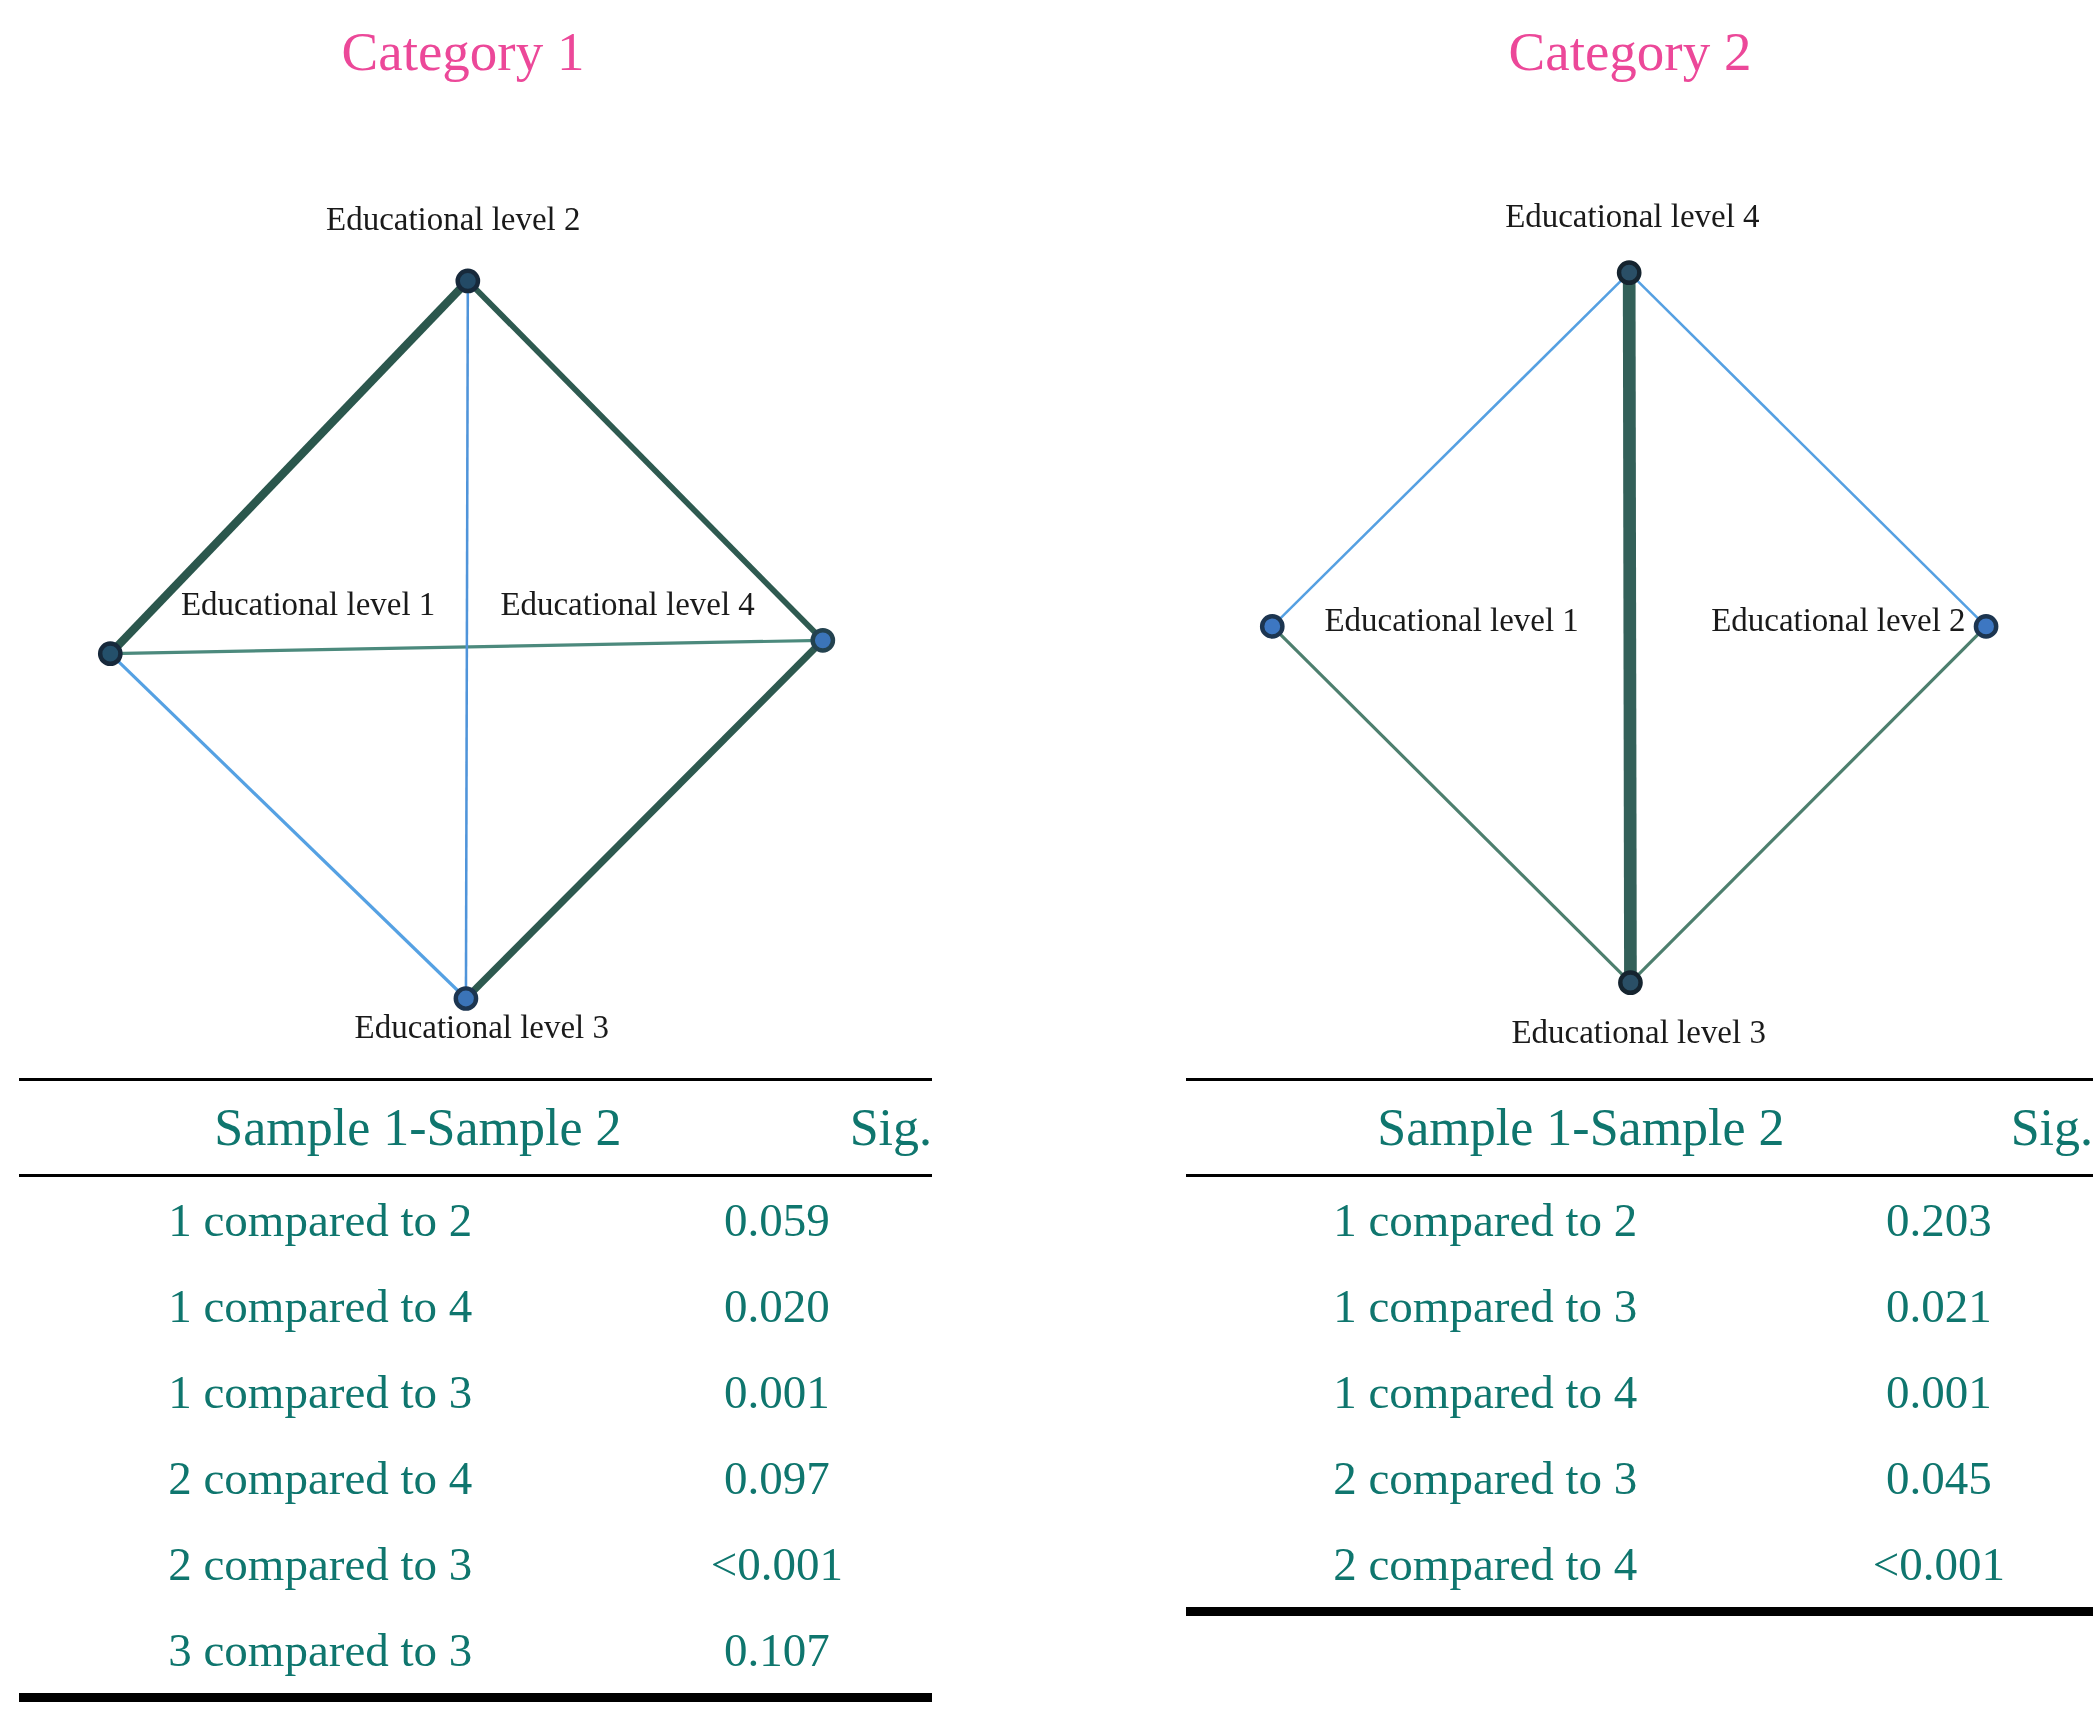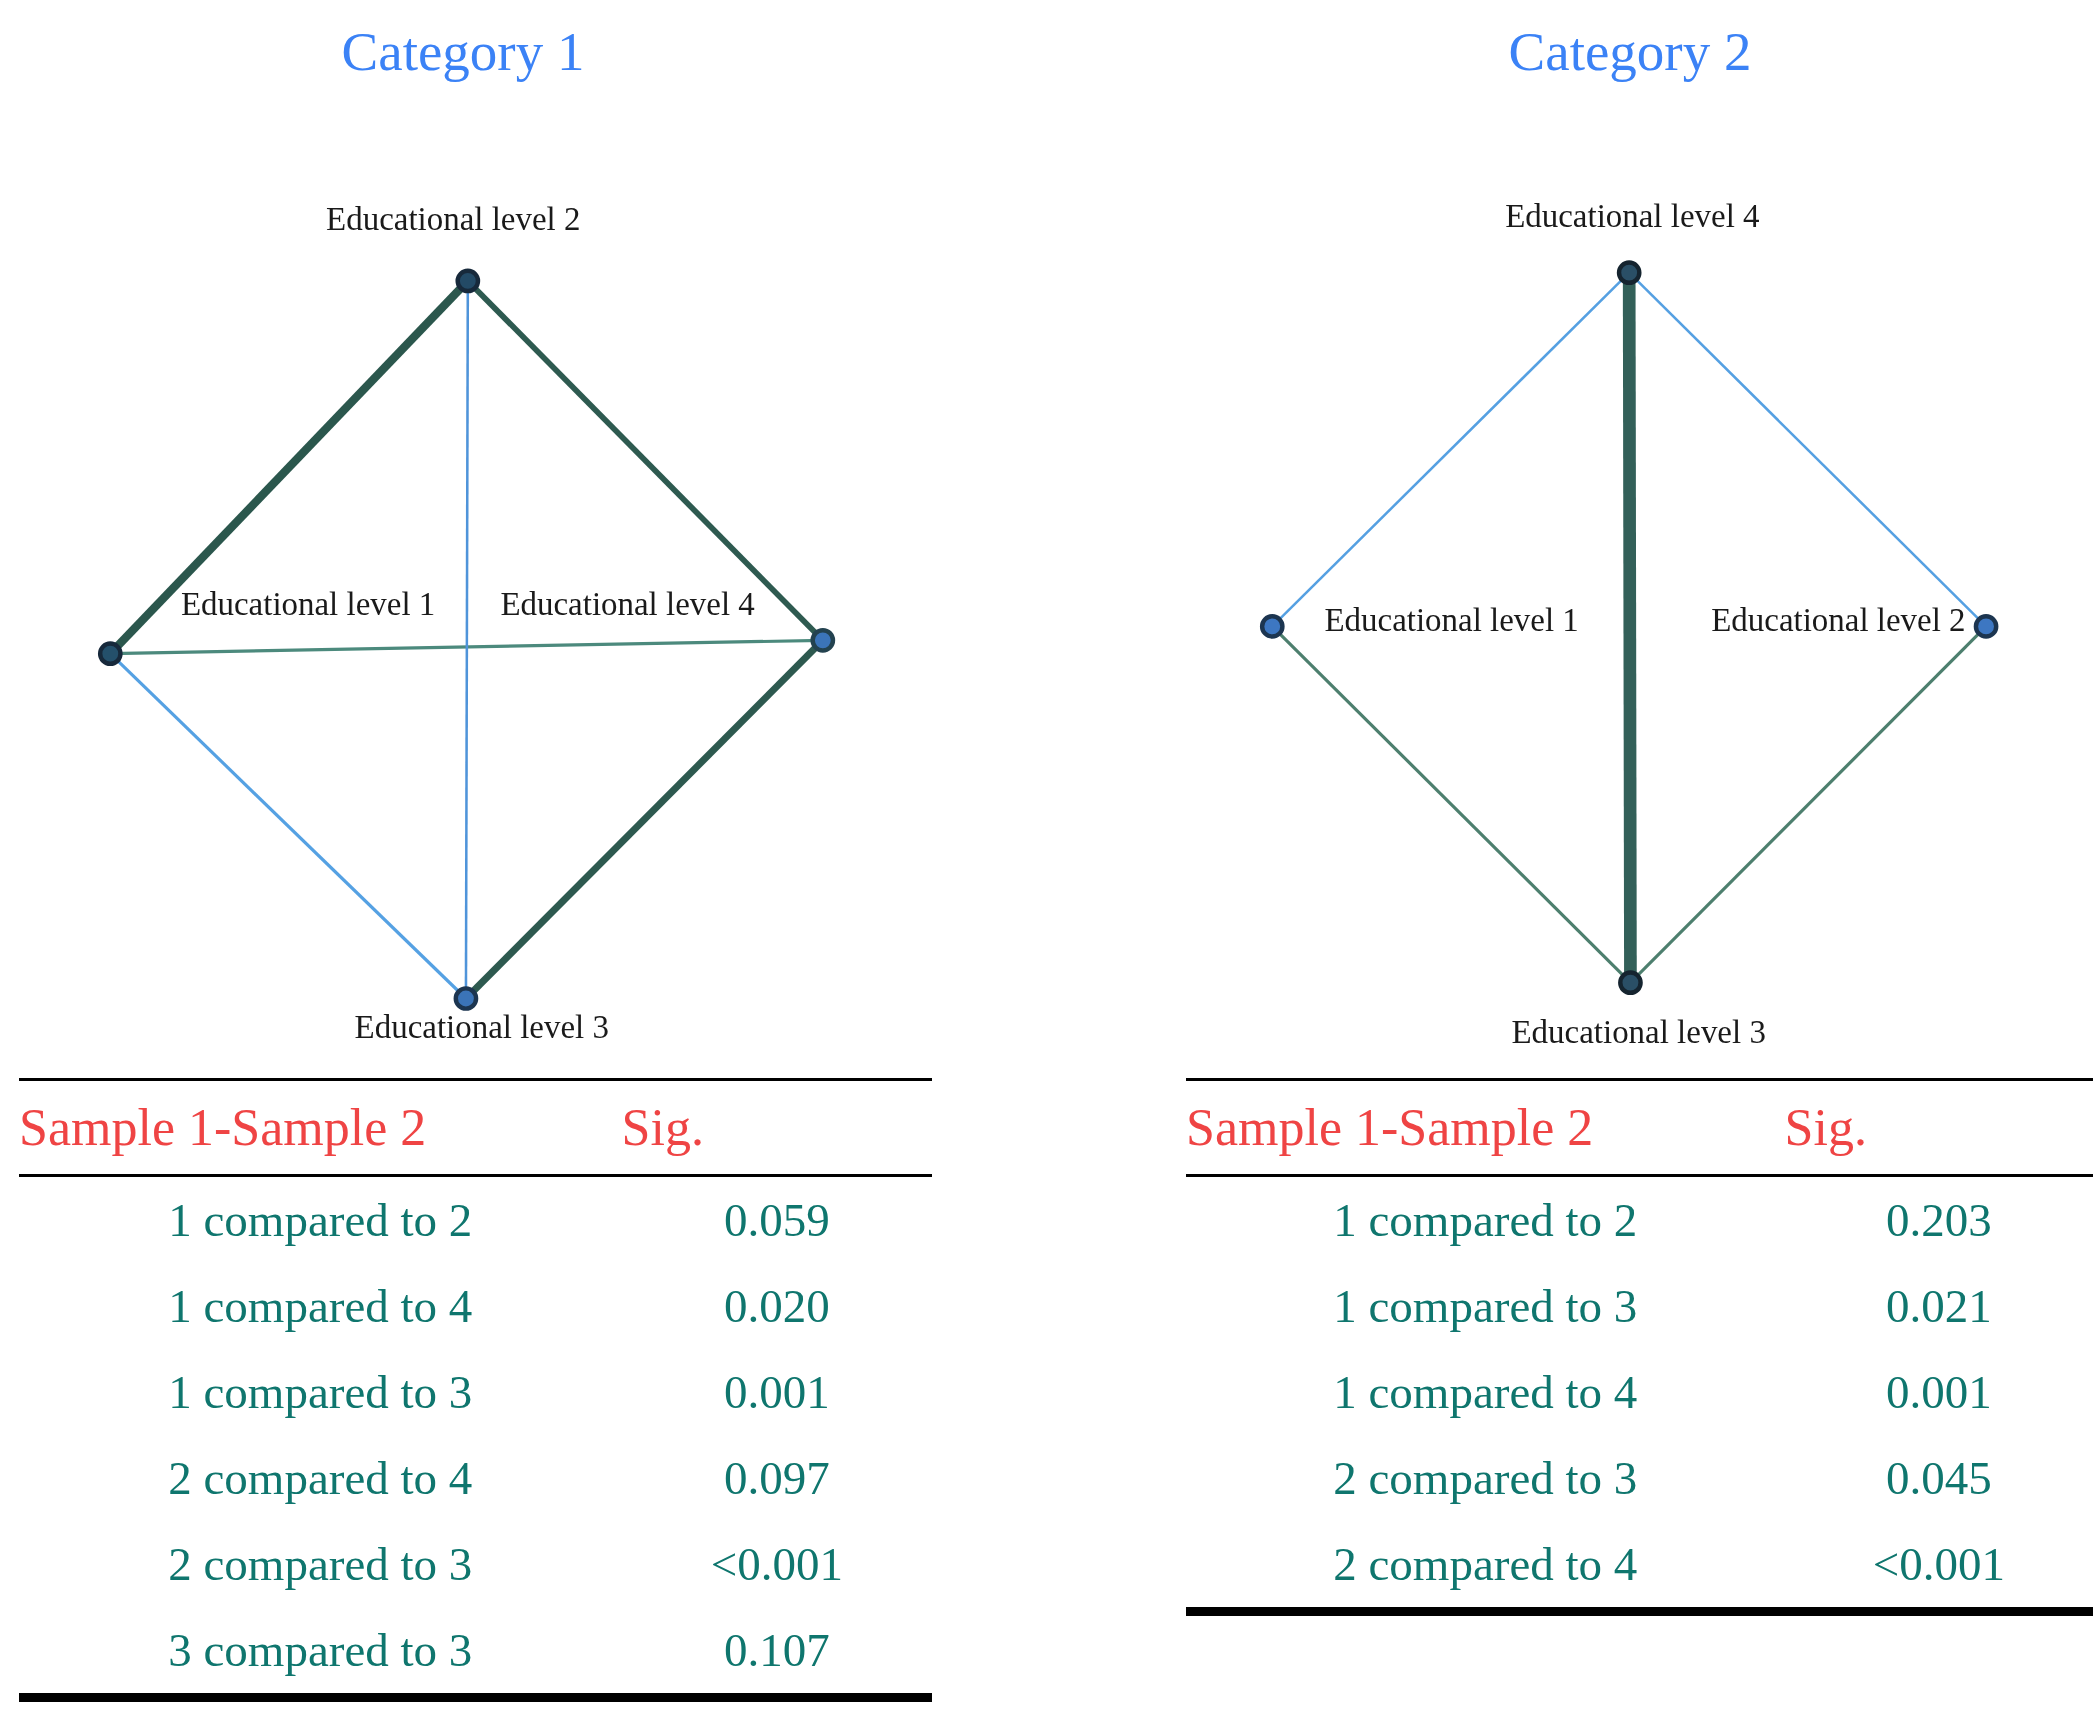--- a/index.html
+++ b/index.html
@@ -2,34 +2,34 @@
 <html style="font-size:10px"><head>
 <meta charset="utf-8">
 <style>
   html,body{margin:0;padding:0;}
   body{
     width:2097px;height:1732px;position:relative;background:#ffffff;
     font-family:"Liberation Serif", serif;color:#111;overflow:hidden;
   }
   .panel-title{
     position:absolute;top:21.6px;width:888px;text-align:center;
-    font-size:55px;line-height:1.1;color:#3b82f6;
+    font-size:55px;line-height:1.1;color:#ec4899;
   }
   #diagrams{position:absolute;left:0;top:0;width:2097px;height:1732px;}
   .node-label{
     font-family:"Liberation Serif", serif;font-size:52px;fill:#1a1a1a;
     text-anchor:middle;dominant-baseline:central;
   }
   .data-table{
     position:absolute;top:1078px;border-collapse:collapse;table-layout:fixed;
     border-top:3.8px solid #000;border-bottom:9px solid #000;
   }
   .data-table th{
     font-weight:normal;font-size:52px;height:93px;padding:0;
-    text-align:left;vertical-align:middle;border-bottom:3.8px solid #000;color:#ef4444;
+    text-align:right;vertical-align:middle;border-bottom:3.8px solid #000;color:#0f766e;
   }
   .data-table td{
     font-size:47px;height:86px;padding:0;text-align:center;vertical-align:middle;color:#0f766e;
   }
 </style>
 </head>
 <body>
 
 <div class="panel-title" style="left:19px">Category 1</div>
 

